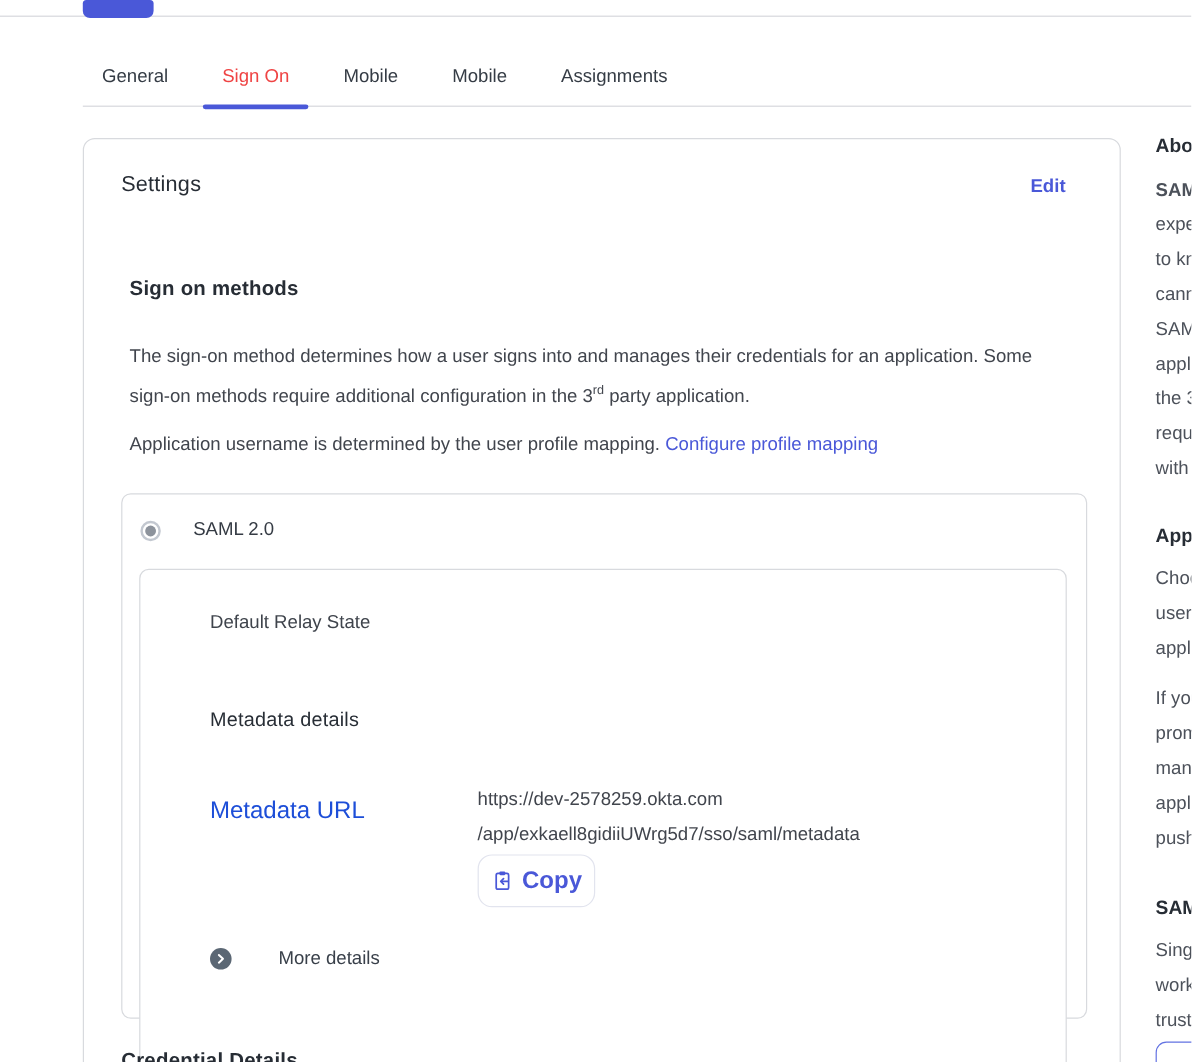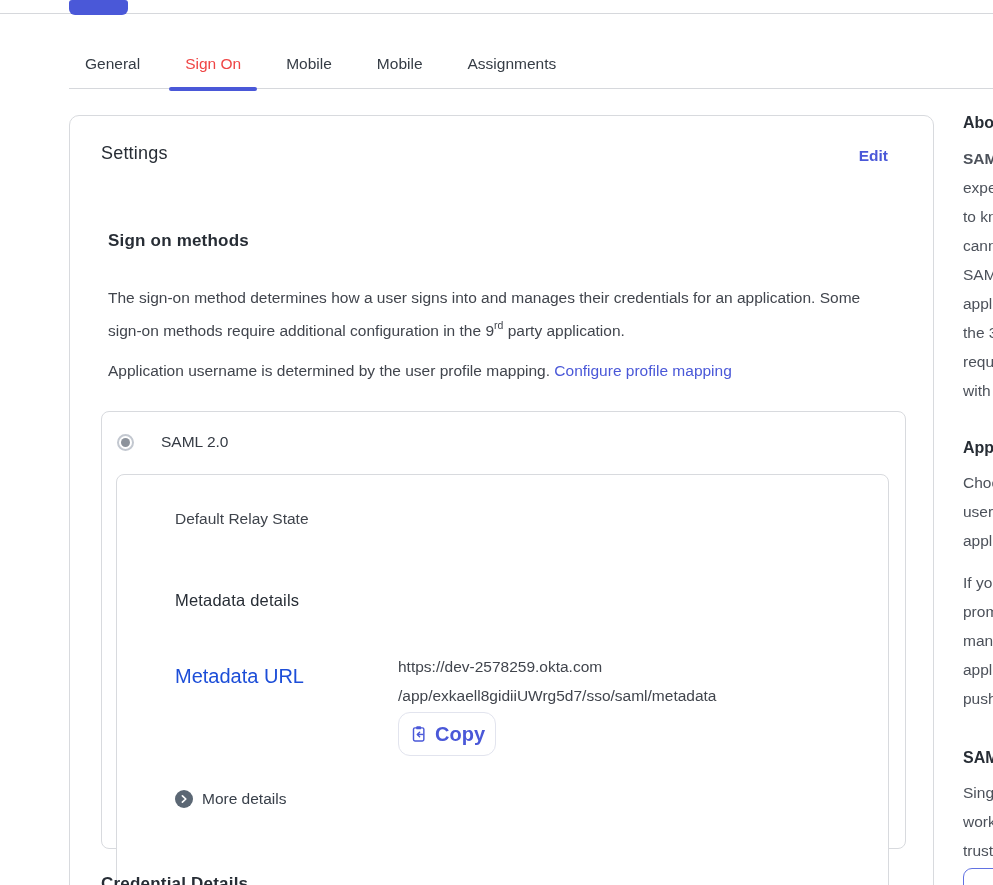--- a/index.html
+++ b/index.html
@@ -33,21 +33,21 @@
   .radio .dot { width:9px; height:9px; border-radius:50%; background:#8d939c; }
   .radio-label { font-size:15.5px; color:#353b44; }
   .inner-box { position:absolute; left:14px; top:62px; width:773px; height:452px; border:1px solid #d8dade; border-radius:8px; background:#fff; }
   .relay-label { position:absolute; left:58px; top:35px; font-size:15.5px; color:#3f444c; }
   .meta-heading { position:absolute; left:58px; top:116px; font-size:16.5px; font-weight:400; color:#272d35; letter-spacing:.2px; }
   .meta-url-label { position:absolute; left:58px; top:177px; font-size:20px; color:#1d4ed8;margin-top:13px; }
   .meta-url-value { position:absolute; left:281px; top:177px; font-size:15.5px; line-height:29px; color:#41454d; }
   .copy-btn { position:absolute; left:281px; top:237px; width:98px; height:44px; background:#fff; border:1px solid #e2e4ee; border-radius:12px; display:flex; align-items:center; justify-content:center; gap:8px; cursor:pointer; color:#4a58d8; font-size:20px; font-weight:700; }
   .more-row { position:absolute; left:58px; top:315px; display:flex; align-items:center; gap:9px; cursor:pointer; }
   .chev-circle { width:18px; height:18px; border-radius:50%; background:#5b6774; display:flex; align-items:center; justify-content:center; }
-  .more-label { font-size:15.5px; color:#39404a; }
+  .more-label { font-size:15.5px; color:#39404a;margin-left:30px; }
   .cred-heading { position:absolute; left:31px; top:758px; font-size:17px; font-weight:700; color:#272d35; letter-spacing:.2px; }
   
   .sidebar { position:absolute; left:963px; top:0; width:330px; }
   .sb-h { position:absolute; font-size:16px; font-weight:700; color:#272d35; white-space:nowrap; }
   .sb-p { position:absolute; font-size:15.5px; line-height:29px; color:#4c515a; }
   .sb-p div, .sb-p { white-space:nowrap; }
   .sb-btn { position:absolute; top:868px; left:0; width:250px; height:44px; background:#fff; border:1px solid #6272e2; border-radius:9px; cursor:pointer; }
 </style>
 </head>
 <body>
@@ -64,21 +64,21 @@
       <div class="tab">Mobile</div>
       <div class="tab">Assignments</div>
     </div>
 
   <div class="card">
     <div class="card-title">Settings</div>
     <div class="edit-link">Edit</div>
 
     <div class="section-heading">Sign on methods</div>
 
-    <div class="desc"><span>The sign-on method determines how a user signs into and manages their credentials for an application. Some sign-on methods require additional configuration in the 9</span><sup>rd</sup><span> party application.</span></div>
+    <div class="desc"><span>The sign-on method determines how a user signs into and manages their credentials for an application. Some sign-on methods require additional configuration in the 3</span><sup>rd</sup><span> party application.</span></div>
 
     <div class="note"><span>Application username is determined by the user profile mapping. </span><span class="link">Configure profile mapping</span></div>
 
     <div class="method-box">
       <div class="radio-row">
         <span class="radio">
             <span class="dot"></span>
           </span>
         <span class="radio-label">SAML 2.0</span>
       </div>

